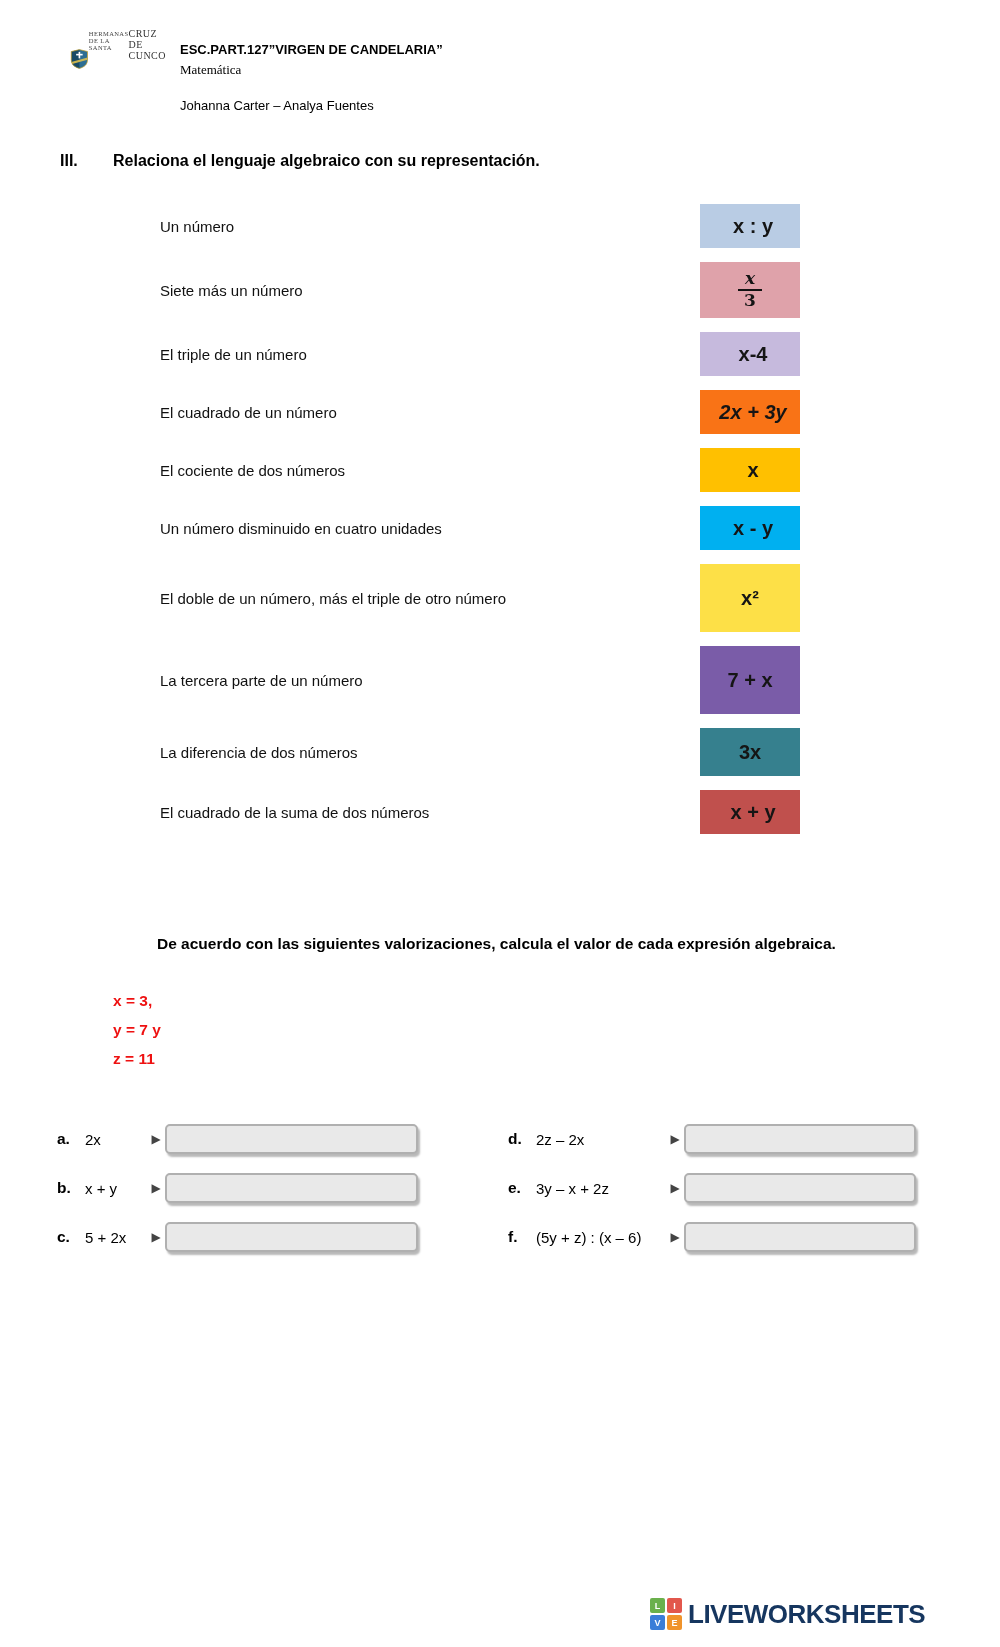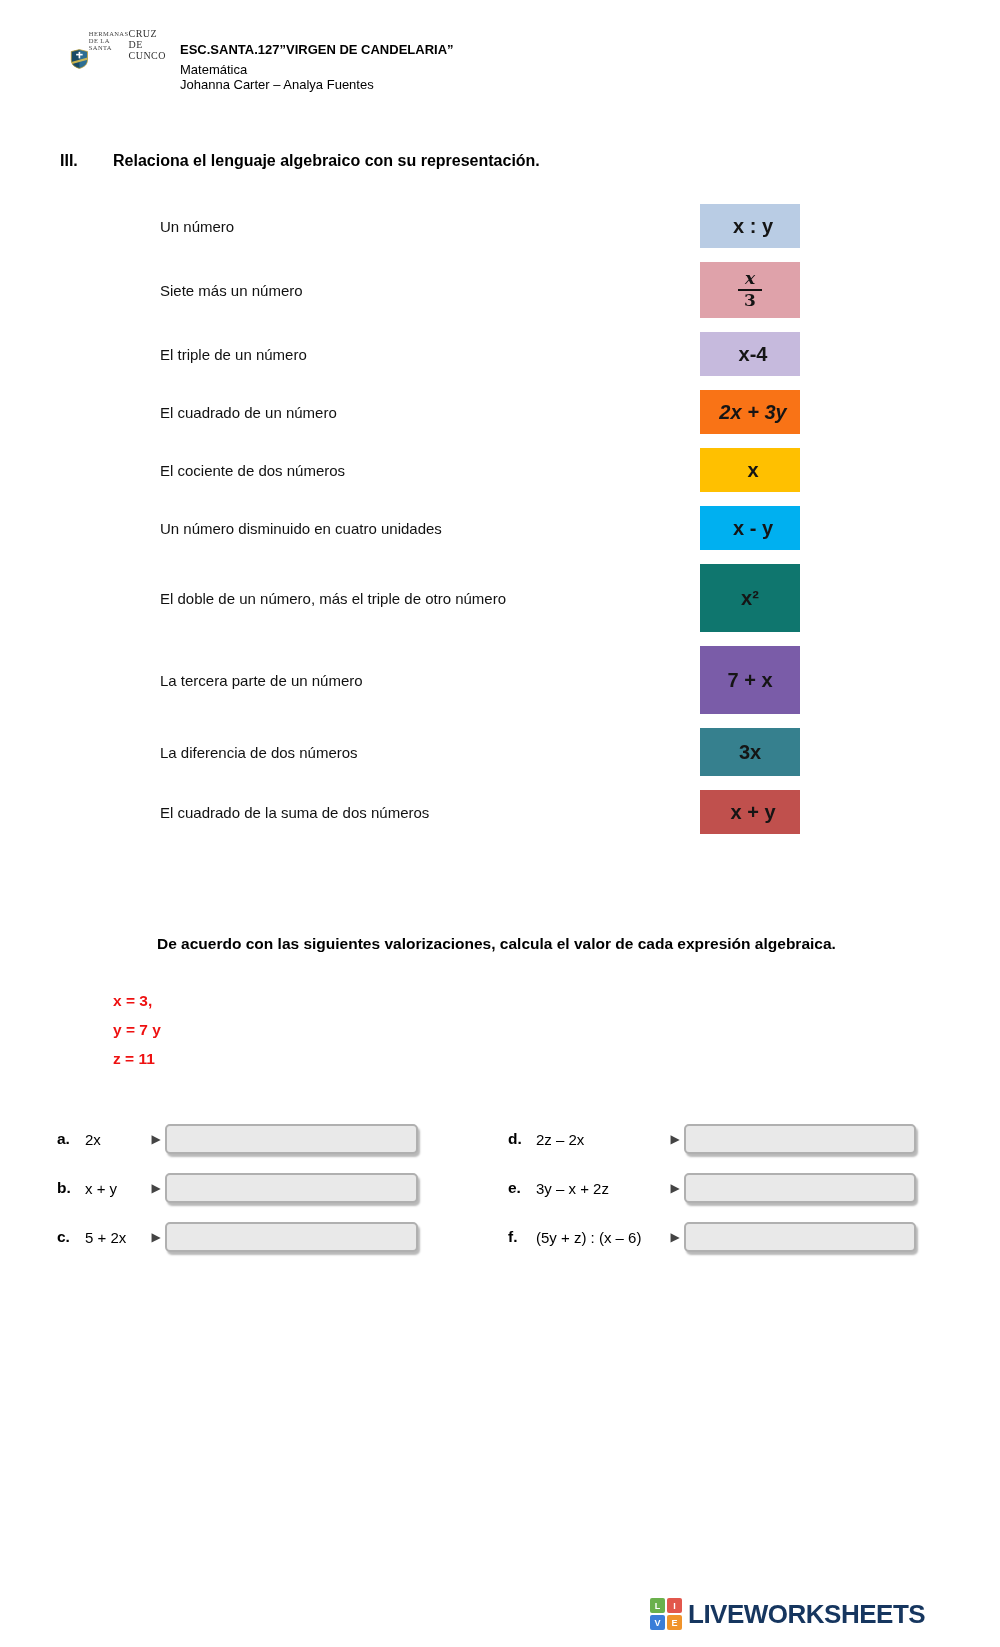--- a/index.html
+++ b/index.html
@@ -9,21 +9,21 @@
     margin:0 auto; overflow:hidden;
   }
 
   
   .header { position:absolute; top:28px; left:70px; display:flex; gap:14px; }
   .logo-block { width:96px; display:flex; align-items:flex-start; }
   .logo-caption1 { font-size:6.5px; letter-spacing:.4px; color:#444; margin-top:2px; font-family:"Liberation Serif", serif; }
   .logo-caption2 { font-size:10px; letter-spacing:.5px; color:#333; font-family:"Liberation Serif", serif; }
   .header-text { padding-top:14px; }
   .header-school { font-size:13px; font-weight:bold; margin-bottom:5px; }
-  .header-subject { font-size:13px; margin-bottom:0; }
+  .header-subject { font-size:13px; margin-bottom:20px;font-family:Liberation Serif, serif; }
   .header-teachers { font-size:13px; }
 
   
   .section-heading { position:absolute; top:152px; left:60px; display:flex; font-size:16px; font-weight:bold; }
   .section-number { width:53px; }
 
   
   .match-list { position:absolute; top:204px; left:160px; width:640px; }
   .match-row { display:flex; align-items:center; justify-content:space-between; margin-bottom:14px;gap:28px; }
   .match-label { font-size:15px; color:#111; }
@@ -86,21 +86,21 @@
           <path d="M4 40 L54 26 L54 33 L4 47 Z" fill="#e8c64a" opacity="0.85"></path>
         </g>
         <rect x="26.5" y="9" width="5" height="20" fill="#ffffff"></rect>
         <rect x="19" y="15" width="20" height="5" fill="#ffffff"></rect>
         <path d="M29 2 L54 8 V33 C54 49 43 56 29 60 C15 56 4 49 4 33 V8 Z" fill="none" stroke="#c8a028" stroke-width="2.2"></path>
       </svg>
       <div class="logo-caption1">HERMANAS DE LA SANTA</div>
       <div class="logo-caption2">CRUZ DE CUNCO</div>
     </div>
     <div class="header-text">
-      <div class="header-school">ESC.SANTA.127”VIRGEN DE CANDELARIA”</div>
+      <div class="header-school">ESC.PART.127”VIRGEN DE CANDELARIA”</div>
       <div class="header-subject">Matemática</div>
       <div class="header-teachers">Johanna Carter – Analya Fuentes</div>
     </div>
   </div>
 
   <div class="section-heading">
     <div class="section-number">III.</div>
     <div>Relaciona el lenguaje algebraico con su representación.</div>
   </div>
 
@@ -137,21 +137,21 @@
       <div class="match-box h44" style="background-color: rgb(255, 192, 0);">x</div>
     </div>
 
     <div class="match-row">
       <div class="match-label">Un número disminuido en cuatro unidades</div>
       <div class="match-box h44" style="background-color: rgb(0, 176, 240);">x - y</div>
     </div>
 
     <div class="match-row">
       <div class="match-label">El doble de un número, más el triple de otro número</div>
-      <div class="match-box h68" style="background-color: #0f766e;">x²</div>
+      <div class="match-box h68" style="background-color: #fde047;">x²</div>
     </div>
 
     <div class="match-row">
       <div class="match-label">La tercera parte de un número</div>
       <div class="match-box h68" style="background-color: rgb(122, 92, 168);">7 + x</div>
     </div>
 
     <div class="match-row">
       <div class="match-label">La diferencia de dos números</div>
       <div class="match-box h48" style="background-color: rgb(54, 128, 142);">3x</div>

